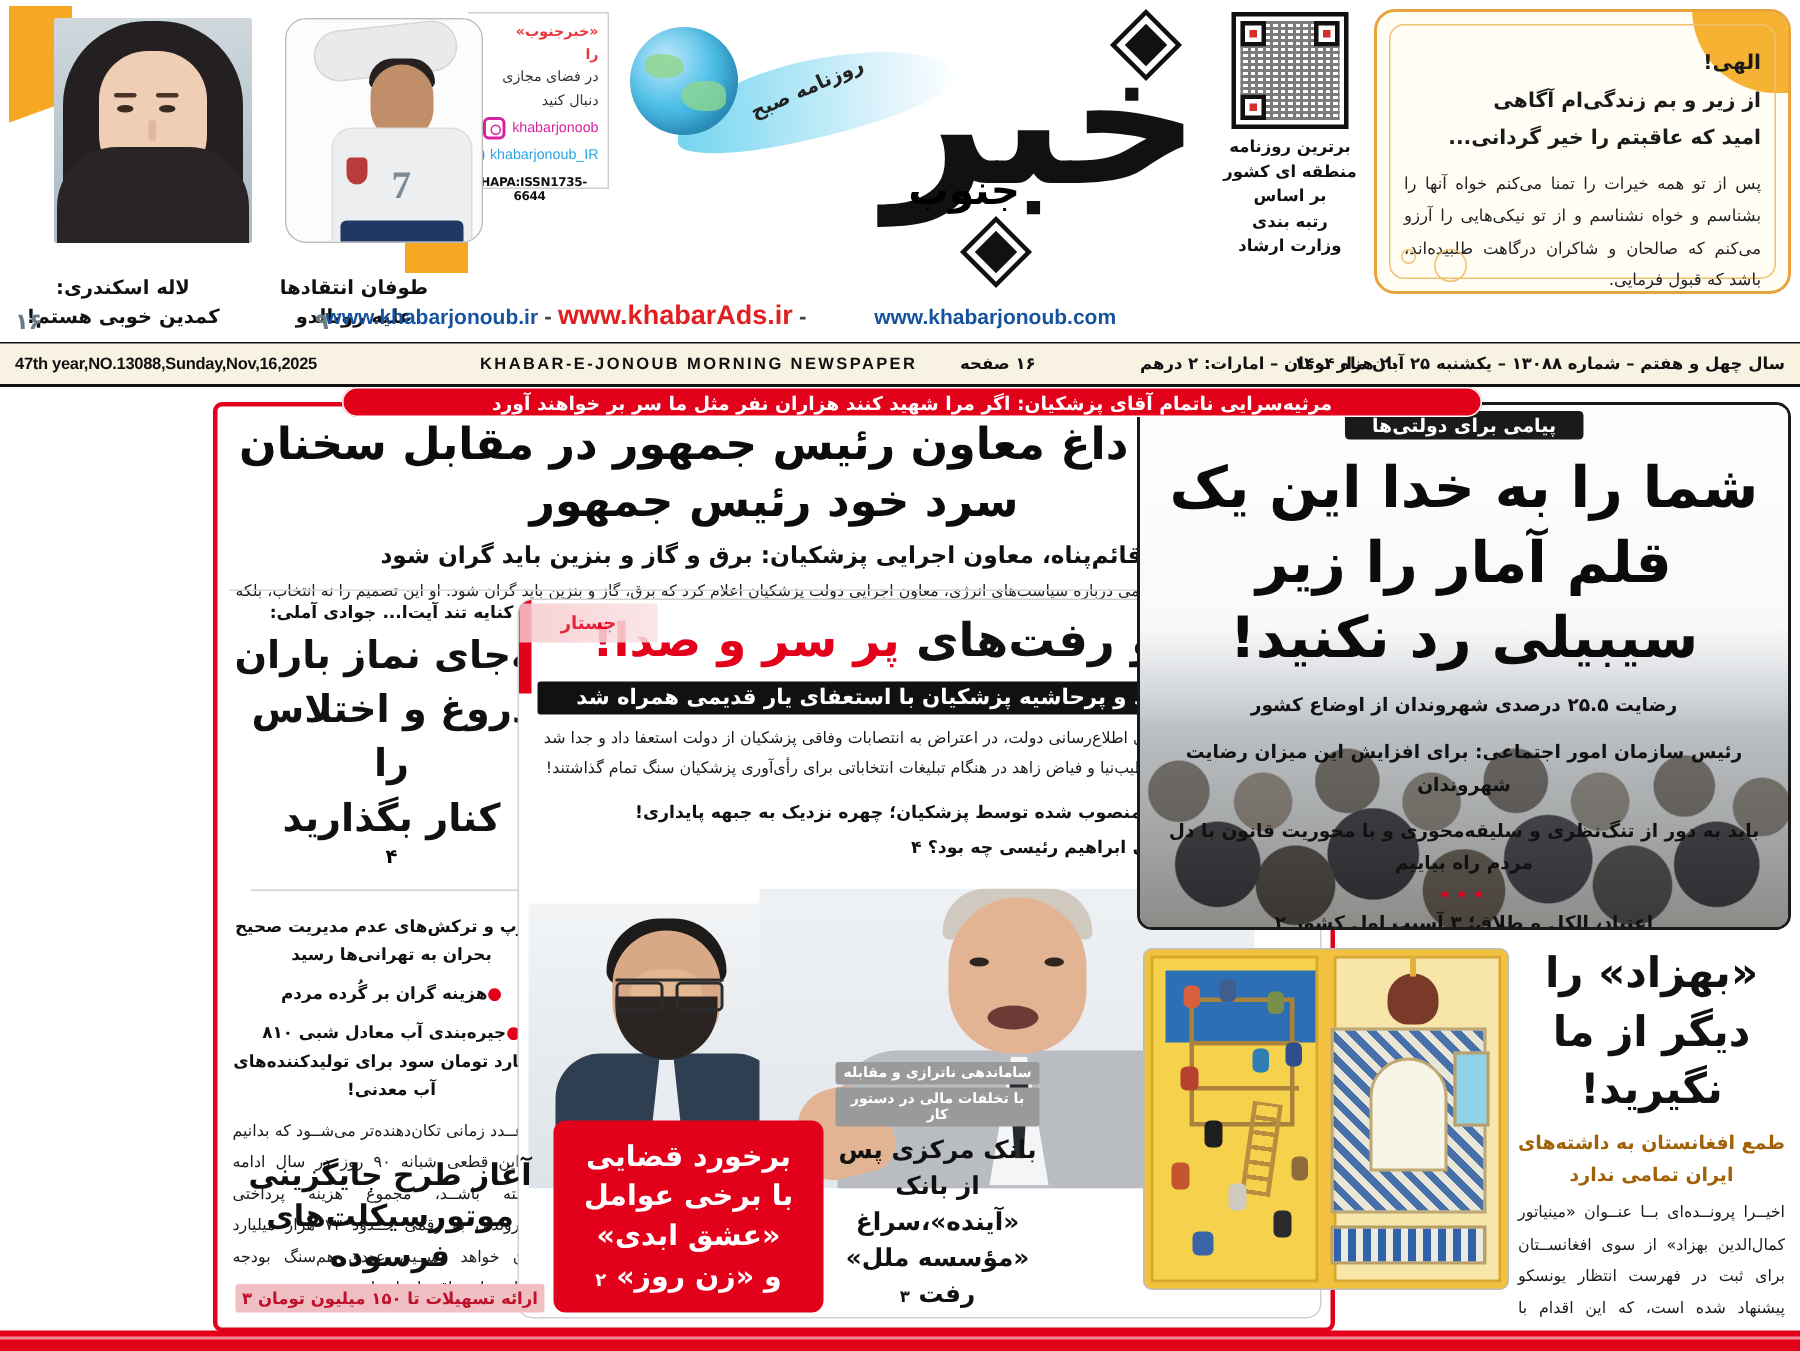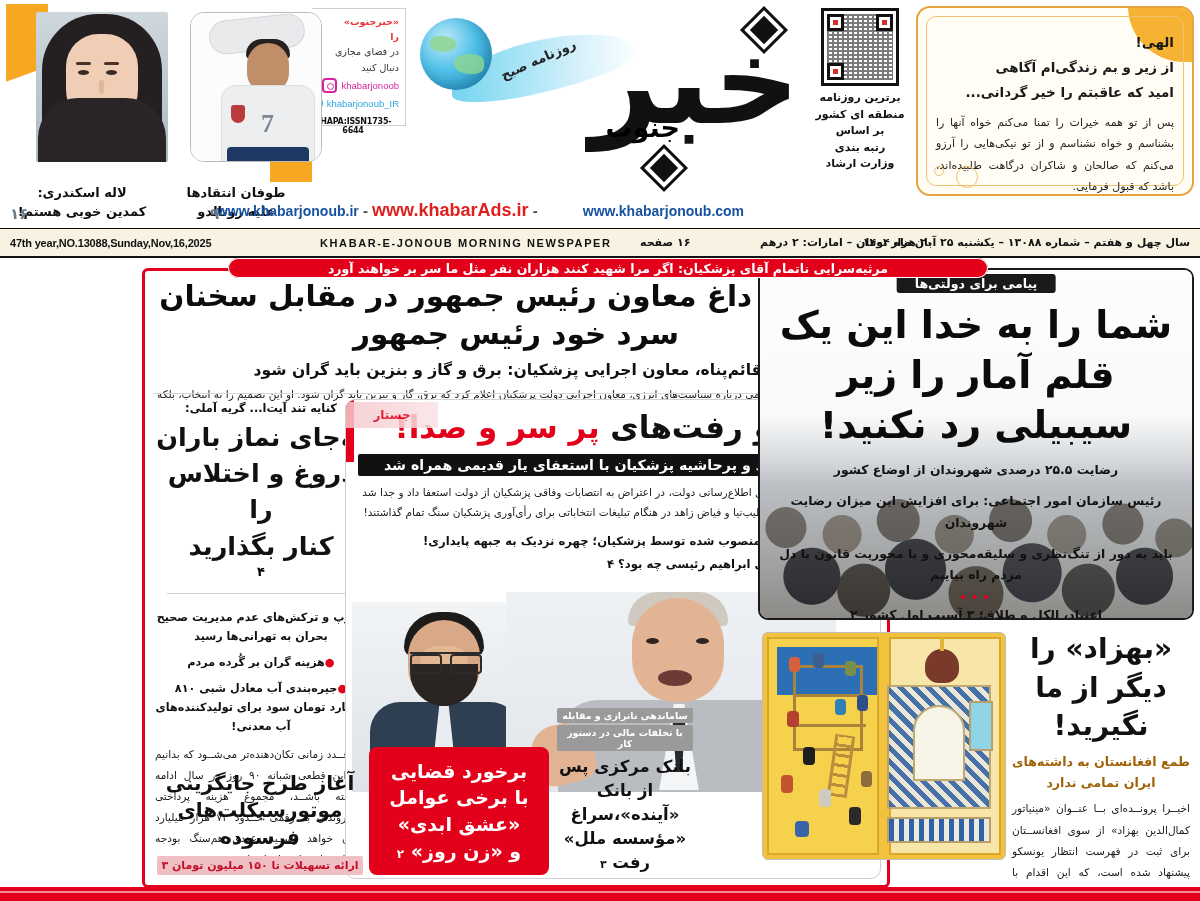--- a/index.html
+++ b/index.html
@@ -502,21 +502,21 @@
         <div class="dek">
           <span>در نخستین موضع‌گیری رسمی درباره سیاست‌های انرژی، معاون اجرایی دولت پزشکیان اعلام کرد که برق، گاز و بنزین باید گران شود. او این تصمیم را نه انتخاب، بلکه اجبار اقتصادی دانست، مسیری که به گفته کارشناسان، هیچ دولتی نمی‌تواند از آن فرار کند.</span>
           <span class="pg">۴</span>
         </div>
       </div>
       <div class="hr-thin"></div>
 
       <div class="innerwrap">
 
         <div class="colc">
-          <div class="kicker">کنایه تند آیت‌ا... گریه آملی:</div>
+          <div class="kicker">کنایه تند آیت‌ا... جوادی آملی:</div>
           <h2 style="white-space:pre-line">به‌جای نماز باران
 دروغ و اختلاس را
 کنار بگذارید</h2>
           <div style="text-align:center" class="pg">۴</div>
           <div class="rule"></div>
           <div class="bl">
             <div class="row"><span class="dot">●</span><span>توپ و ترکش‌های عدم مدیریت صحیح بحران به تهرانی‌ها رسید</span></div>
             <div class="row"><span class="dot">●</span><span>هزینه گران بر گُرده مردم</span></div>
             <div class="row"><span class="dot">●</span><span>جیره‌بندی آب معادل شبی ۸۱۰ میلیارد تومان سود برای تولیدکننده‌های آب معدنی!</span></div>
           </div>

